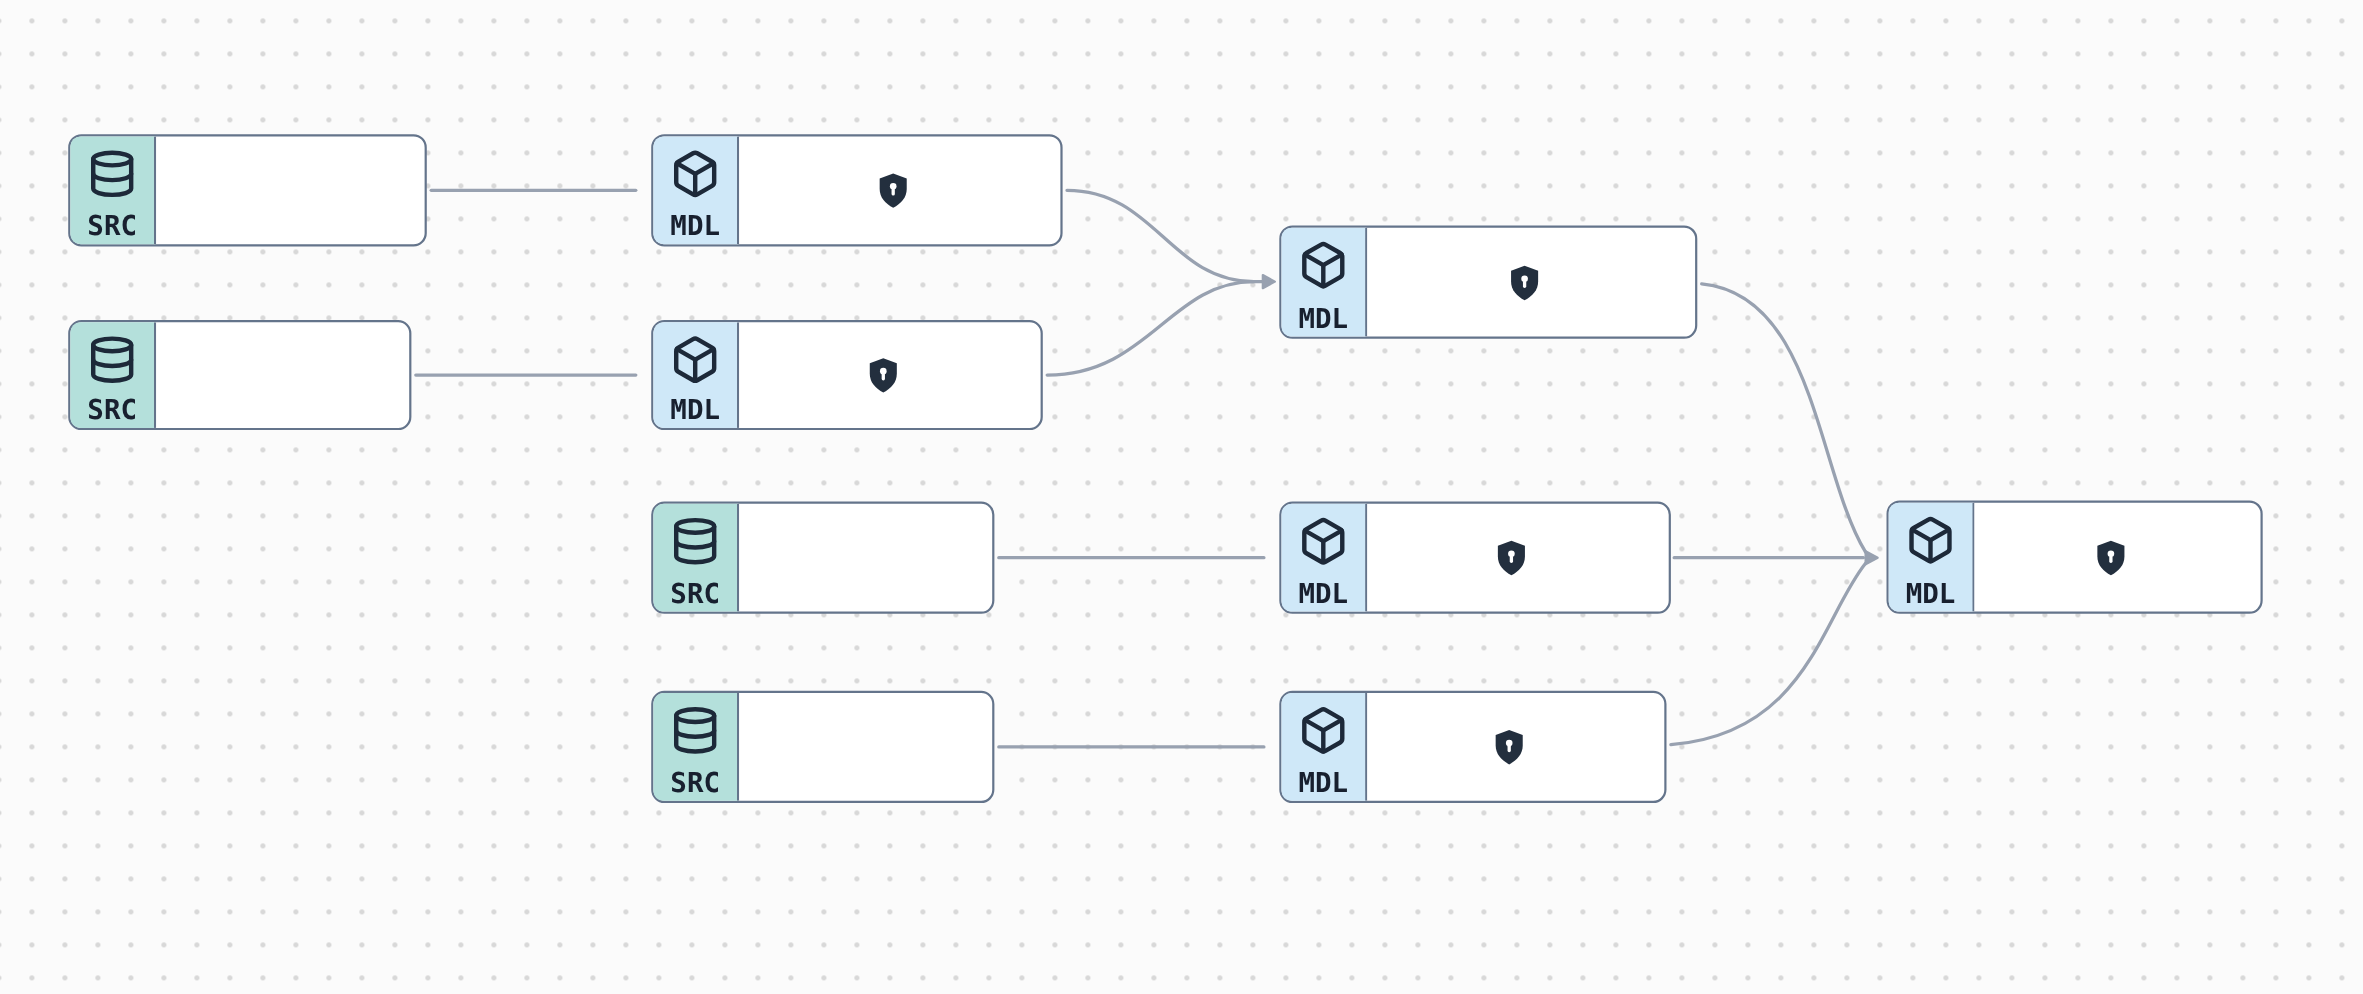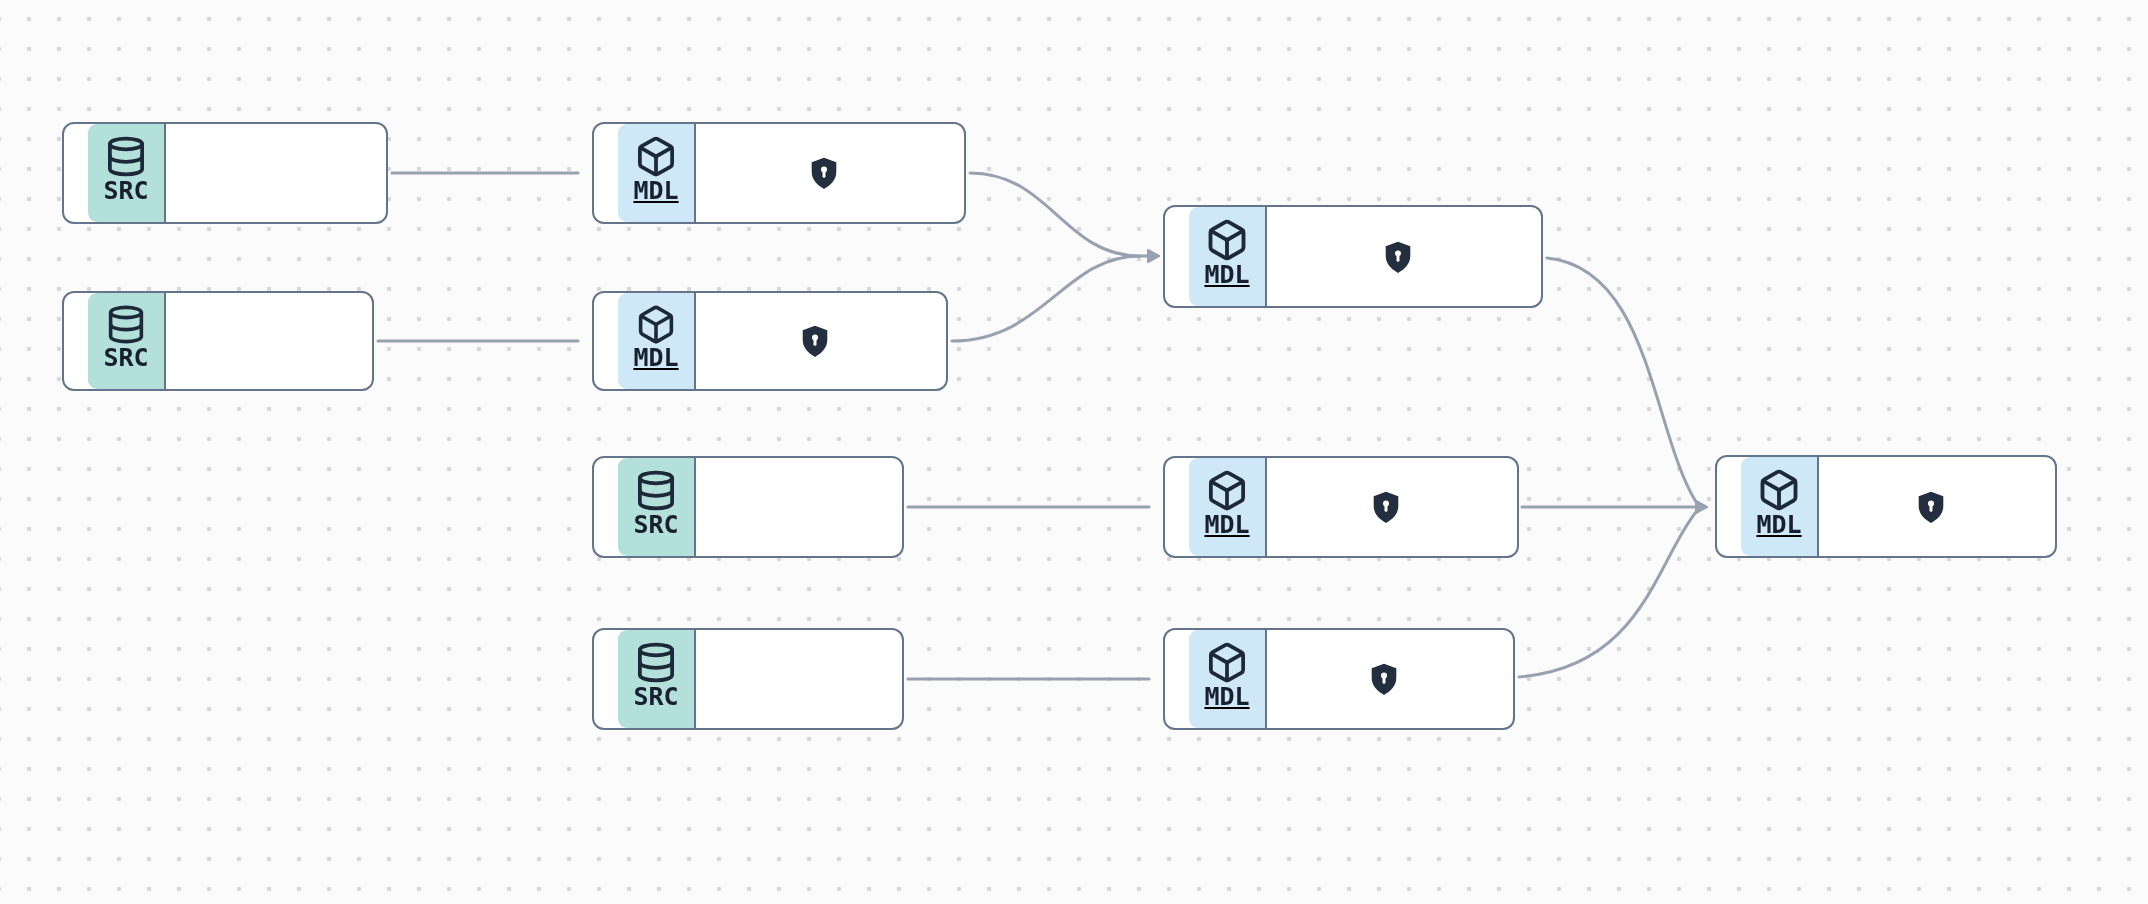--- a/index.html
+++ b/index.html
@@ -56,28 +56,27 @@
     border-radius:12px;
     cursor:pointer;
   }
   .node-accent{
     flex:none;
     width:78px;
     display:flex;
     flex-direction:column;
     align-items:center;
     justify-content:space-between;
-    padding:11px 0 19px 0;
+    padding:11px 0 4px 0;
     box-sizing:border-box;
     border-right:2.5px solid var(--border);
     border-radius:9px 0 0 9px;
-    margin-left:24px;
   }
   .node.source .node-accent{ background:var(--src-accent); }
-  .node.model  .node-accent{ background:var(--mdl-accent);text-decoration:underline; }
+  .node.model  .node-accent{ background:var(--mdl-accent); }
   .type-icon{
     width:46px;
     height:46px;
     color:var(--icon-ink);
   }
   .badge{
     font-family:"DejaVu Sans Mono", monospace;
     font-size:25px;
     font-weight:600;
     line-height:1;

